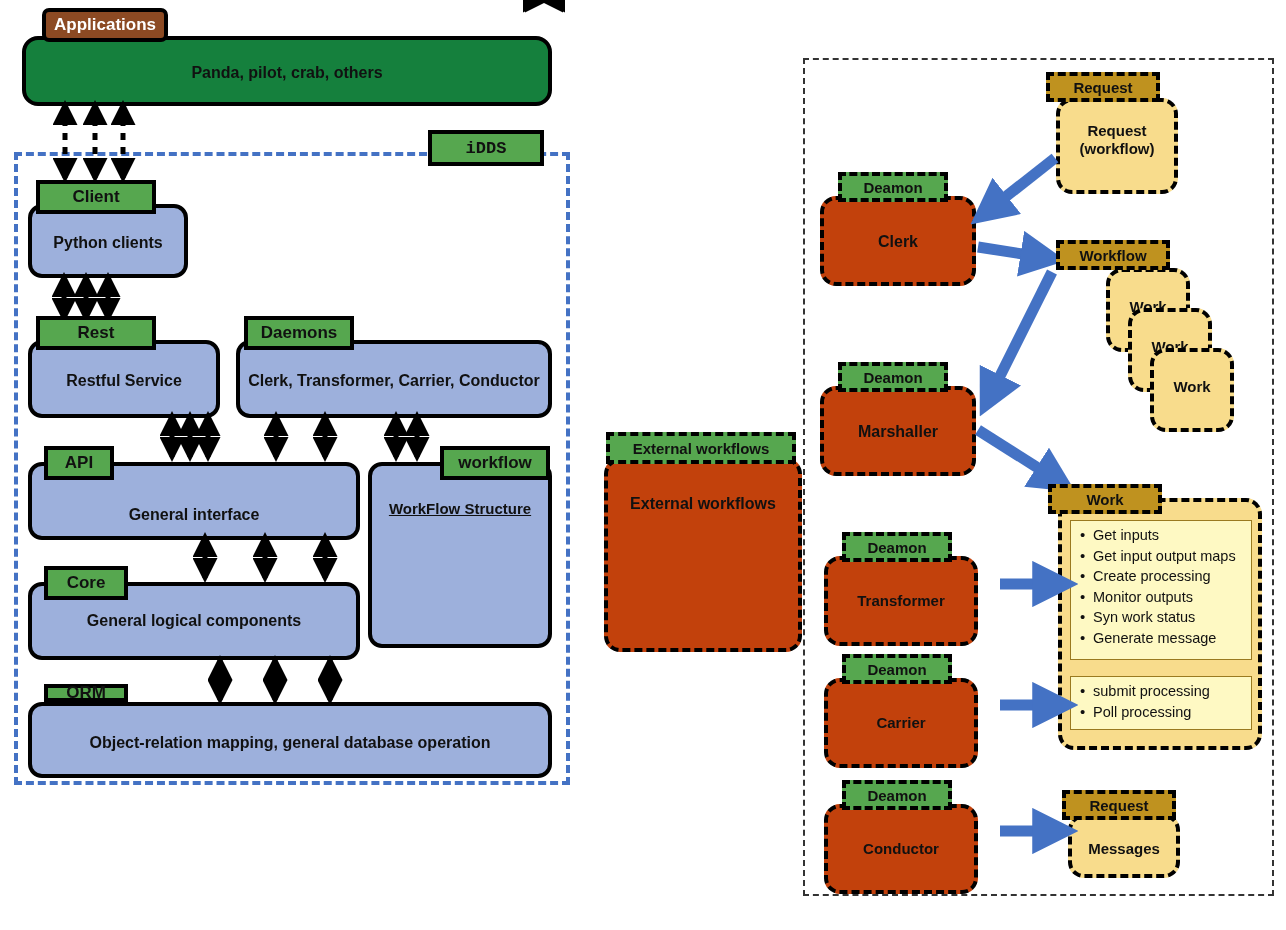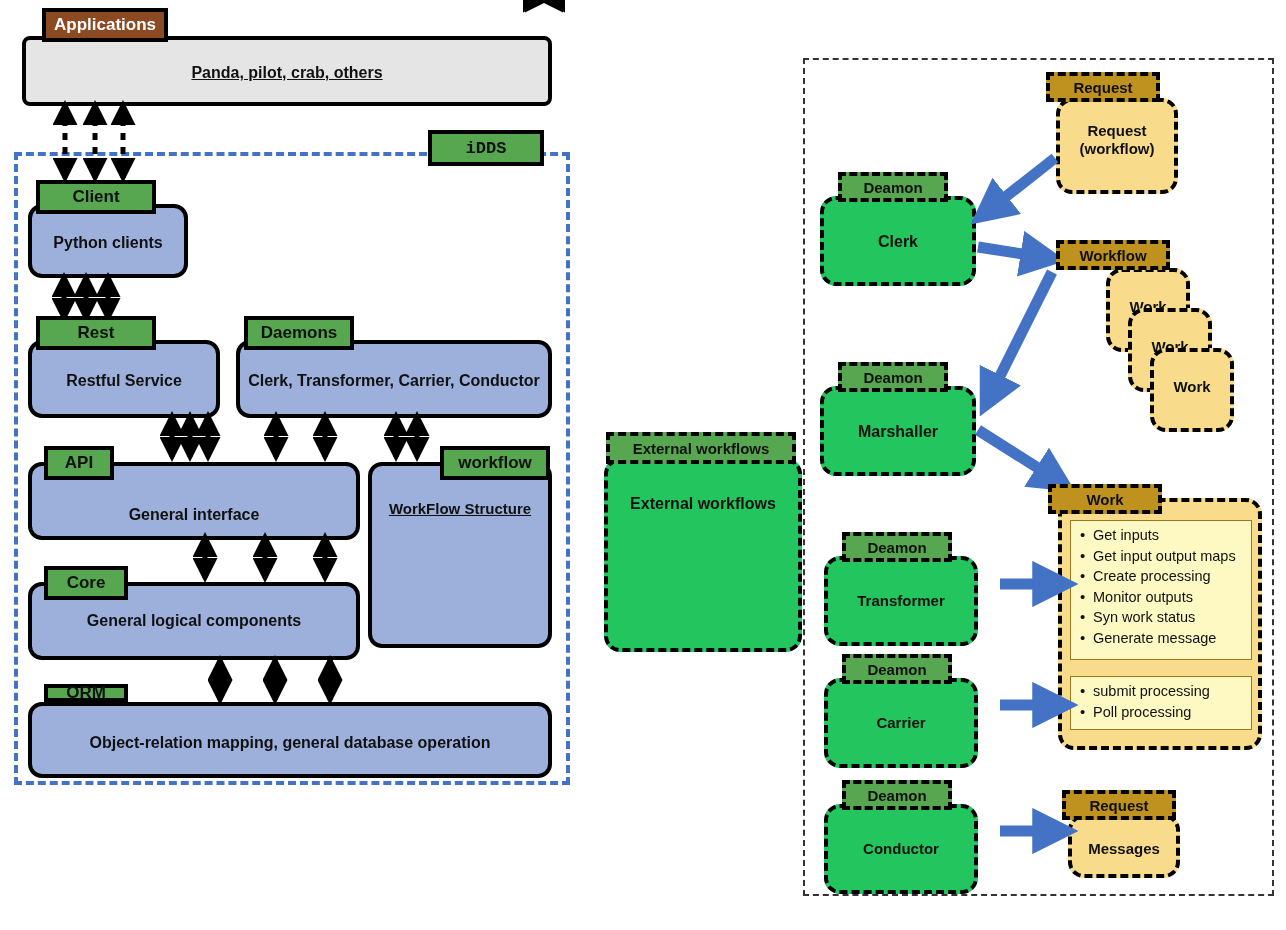--- a/index.html
+++ b/index.html
@@ -25,45 +25,45 @@
     color:#111;
     font-weight:bold;
     text-align:center;
   }
   .box > .body-label {
     width:100%;
     padding-top:42px;
     font-size:16px;
     line-height:1.15;
   }
-  .box.orange { background:#e5e5e5; border-radius:8px;text-decoration:underline; }
+  .box.orange { background:#15803d; border-radius:16px; }
   .box.orange > .body-label { color:#111; }
 
   
   .tab {
     position:absolute;
     background:#56A74F;
     border:4px solid #000;
     color:#111;
     font-weight:bold;
     font-size:17px;
     display:flex;
     align-items:center;
     justify-content:center;
     z-index:6;
     white-space:nowrap;
   }
-  .tab.brown { background:#8C4A23; color:#fff; }
+  .tab.brown { background:#8C4A23; color:#fff;border-radius:7px; }
   .tab.gold  { background:#BF921F; color:#111; }
   .tab.dashed { border-style:dashed; border-width:4px; }
 
   
   .dbox {
     position:absolute;
-    background:#22c55e;
+    background:#c2410c;
     border:4px dashed #000;
     border-radius:16px;
     display:flex;
     align-items:flex-start;
     justify-content:center;
     font-weight:bold;
     font-size:16px;
     color:#111;
     text-align:center;
   }

